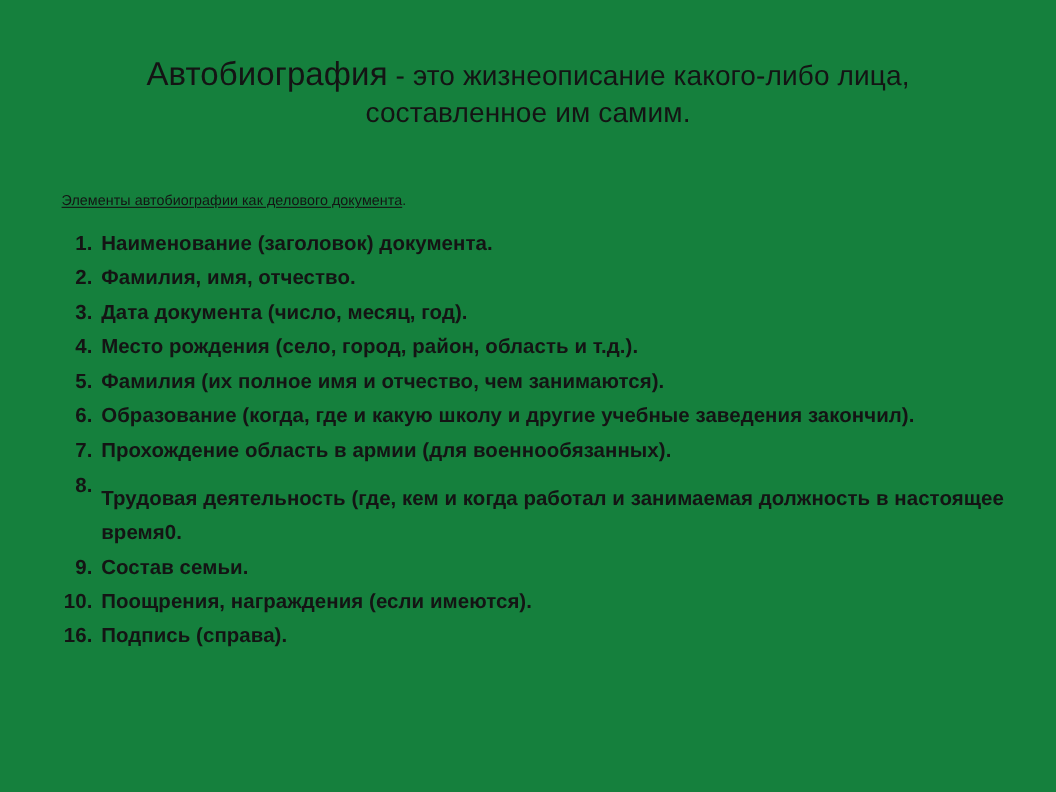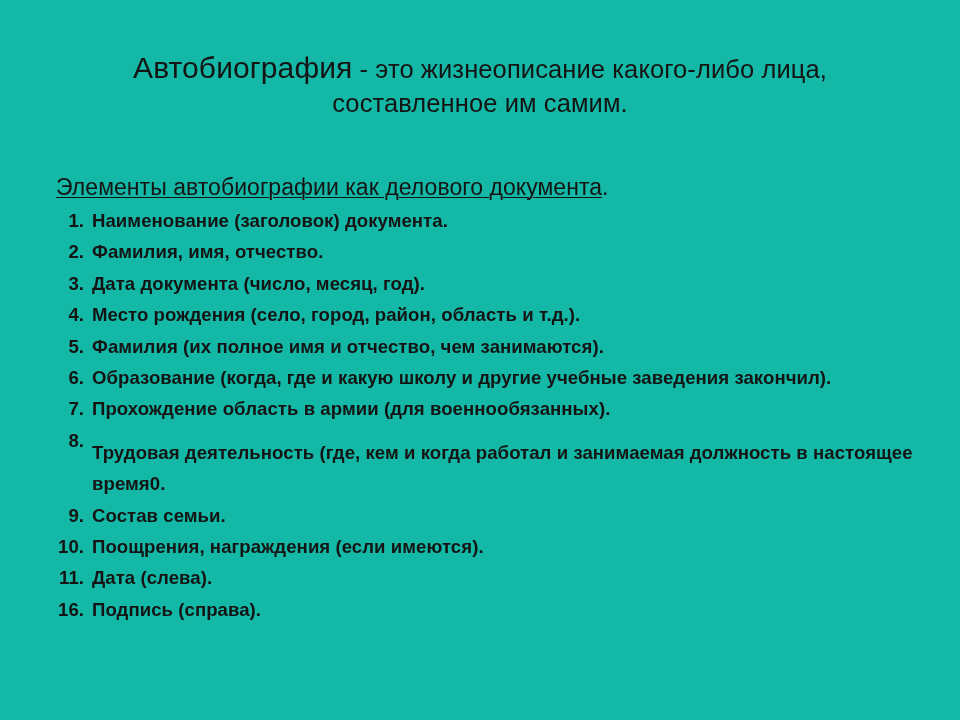--- a/index.html
+++ b/index.html
@@ -14,21 +14,21 @@
     overflow: hidden;
     font-family: "Liberation Sans", "DejaVu Sans", sans-serif;
     color: #141414;
     -webkit-font-smoothing: antialiased;
   }
 
   .slide {
     position: relative;
     width: 960px;
     height: 720px;
-    background: #14b8a6;
+    background: #15803d;
     box-sizing: border-box;
   }
 
   
   .title-block {
     position: absolute;
     left: 60px;
     top: 48px;
     width: 840px;
     text-align: center;
@@ -44,21 +44,21 @@
   .title-rest {
     font-size: 25.5px;
     font-weight: 400;
   }
 
   
   .section-heading {
     position: absolute;
     left: 56px;
     top: 174px;
-    font-size: 23px;
+    font-size: 13px;
     font-weight: 400;
     white-space: nowrap;
     letter-spacing: 0.05px;
   }
   .section-heading .ul {
     text-decoration: underline;
     text-underline-offset: 2px;
     text-decoration-thickness: 1px;
   }
   .section-heading .tail {
@@ -156,24 +156,20 @@
     <div class="list-item">
       <span class="num">9.</span>
       <span class="txt"> Состав семьи.</span>
     </div>
 
     <div class="list-item">
       <span class="num">10.</span>
       <span class="txt">Поощрения, награждения (если имеются).</span>
     </div>
 
-    <div class="list-item">
-      <span class="num">11.</span>
-      <span class="txt">Дата (слева).</span>
-    </div>
 
     <div class="list-item">
       <span class="num">16.</span>
       <span class="txt">Подпись (справа).</span>
     </div>
 
   </div>
 
 </div>
 

